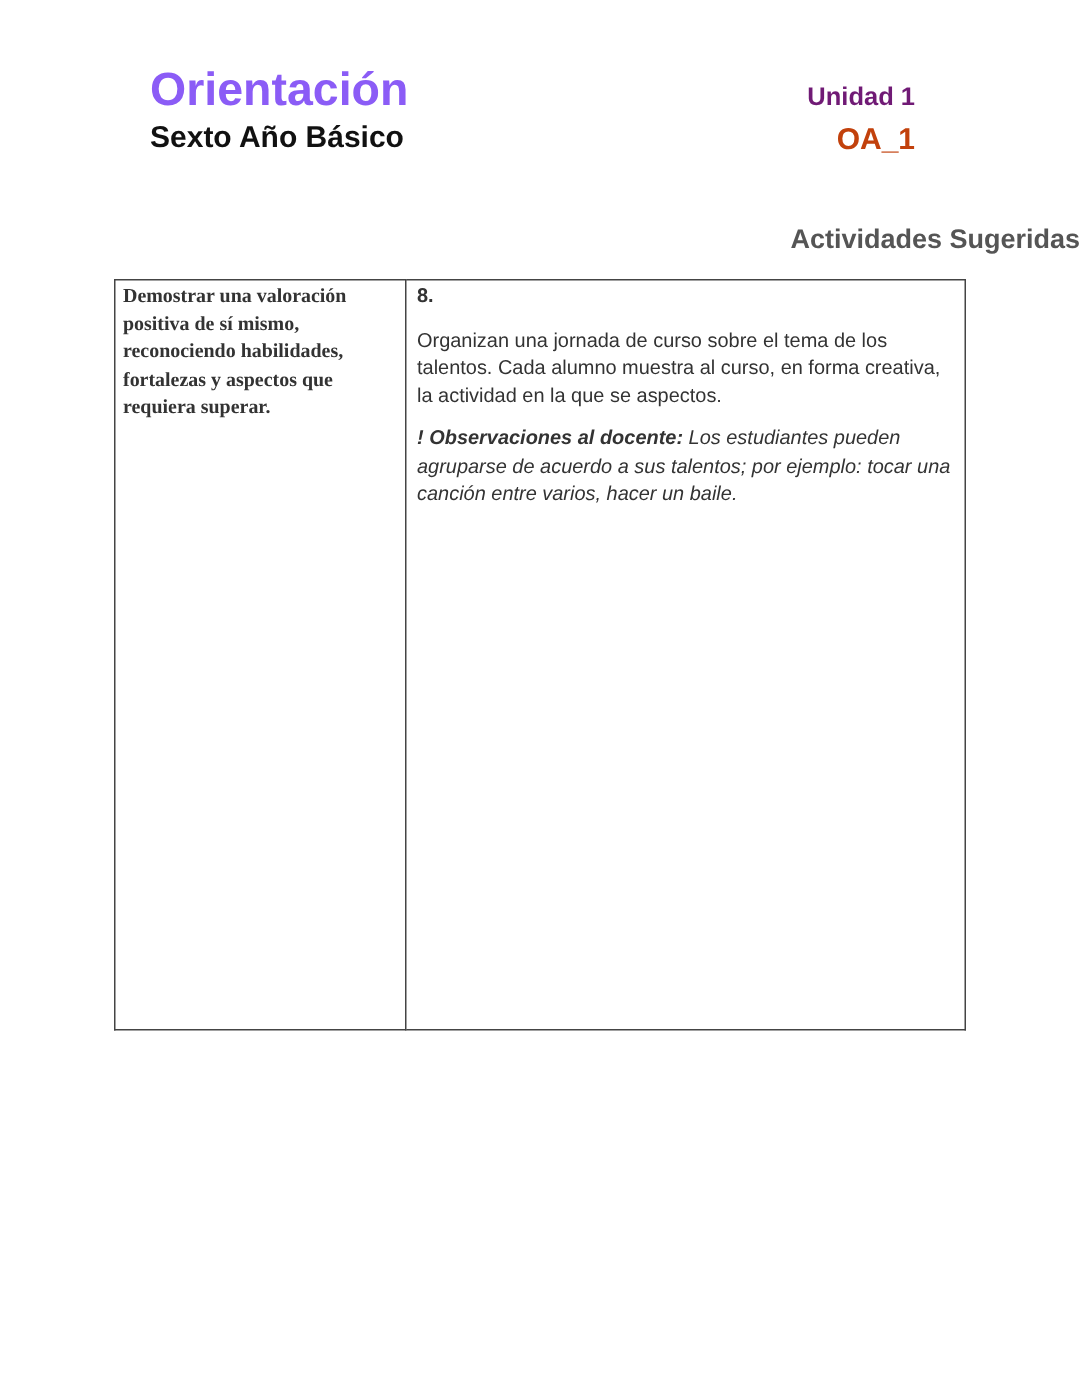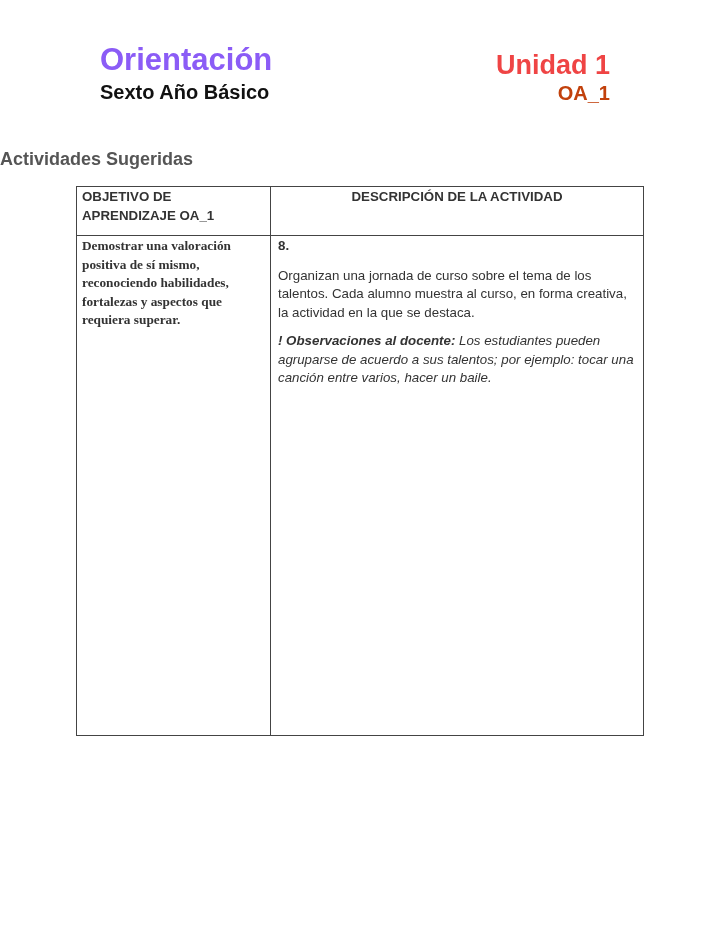--- a/index.html
+++ b/index.html
@@ -1,22 +1,22 @@
 <!DOCTYPE html>
 <html><head>
 <meta charset="utf-8">
 <style>
   html, body { margin: 0; padding: 0; background: #ffffff; }
   body { width: 720px; height: 932px; position: relative; overflow: hidden;
          font-family: "Liberation Sans", sans-serif; color: #222; }
   .title { position: absolute; left: 100px; top: 42px; font-size: 31px; font-weight: bold; color: #8b5cf6; line-height: 36px; }
   .subtitle { position: absolute; left: 100px; top: 80px; font-size: 20px; font-weight: bold; color: #111; line-height: 24px; }
-  .unit { position: absolute; right: 110px; top: 53px; font-size: 27px; font-weight: bold; color: #ef4444; text-align: right; line-height: 24px; }
+  .unit { position: absolute; right: 110px; top: 53px; font-size: 17px; font-weight: bold; color: #701a75; text-align: right; line-height: 24px; }
   .oa { position: absolute; right: 110px; top: 81px; font-size: 20px; font-weight: bold; color: #c2410c; text-align: right; line-height: 24px; }
-  .section-title { position: absolute; left: 0; width: 720px; top: 149px; text-align: left; font-size: 18px; font-weight: bold; color: #555; }
+  .section-title { position: absolute; left: 0; width: 720px; top: 149px; text-align: right; font-size: 18px; font-weight: bold; color: #555; }
   table { position: absolute; left: 76px; top: 186px; width: 568px; border-collapse: collapse; }
   td { border: 1.5px solid #444; vertical-align: top; font-size: 13.3px; line-height: 18.5px; }
   .col1 { width: 183px; padding: 1px 5px; }
   .col2 { padding: 1px 7px; }
   .hdr-row td { height: 46px; font-weight: bold; color: #333; }
   .hdr2 { text-align: center; }
   .body-row td { height: 497px; }
   .objective { font-weight: bold; color: #333; font-family: Liberation Serif, serif; }
   .num { font-weight: bold; color: #333; margin-bottom: 11px; }
   .desc { color: #333; margin: 0 0 10px 0; }
@@ -28,28 +28,24 @@
 
 <div class="title">Orientación</div>
 <div class="subtitle">Sexto Año Básico</div>
 <div class="unit">Unidad 1</div>
 <div class="oa">OA_1</div>
 
 <div class="section-title">Actividades Sugeridas</div>
 
 <table>
   <tbody>
-      <tr class="hdr-row">
-    <td class="col1">OBJETIVO DE APRENDIZAJE OA_1</td>
-    <td class="col2 hdr2">DESCRIPCIÓN DE LA ACTIVIDAD</td>
-  </tr>
   <tr class="body-row">
     <td class="col1">
       <div class="objective">Demostrar una valoración positiva de sí mismo, reconociendo habilidades, fortalezas y aspectos que requiera superar.</div>
     </td>
     <td class="col2">
       <div class="num">8.</div>
-      <p class="desc">Organizan una jornada de curso sobre el tema de los talentos. Cada alumno muestra al curso, en forma creativa, la actividad en la que se destaca.</p>
+      <p class="desc">Organizan una jornada de curso sobre el tema de los talentos. Cada alumno muestra al curso, en forma creativa, la actividad en la que se aspectos.</p>
       <p class="obs"><b>! Observaciones al docente:</b><span> Los estudiantes pueden agruparse de acuerdo a sus talentos; por ejemplo: tocar una canción entre varios, hacer un baile.</span></p>
     </td>
   </tr>
 </tbody>
   </table>
 
 </body></html>

